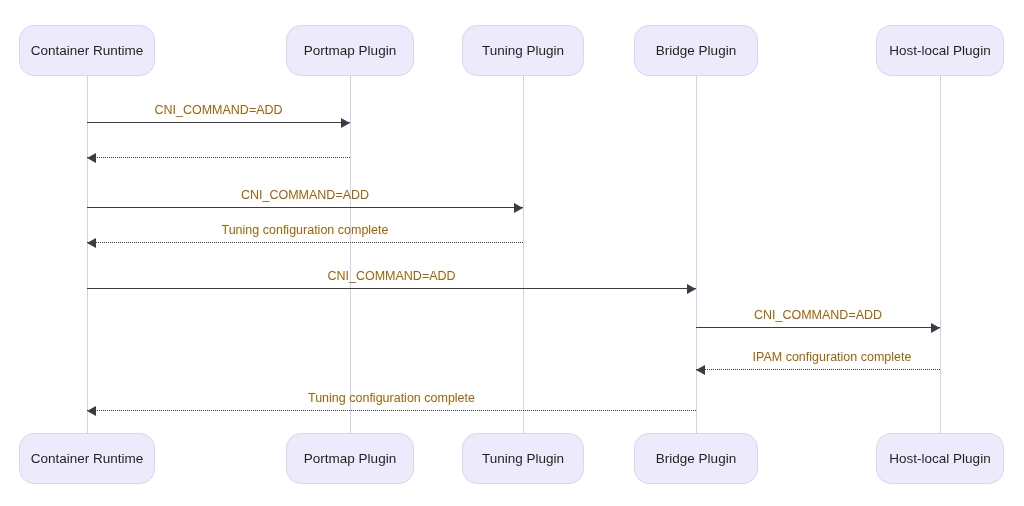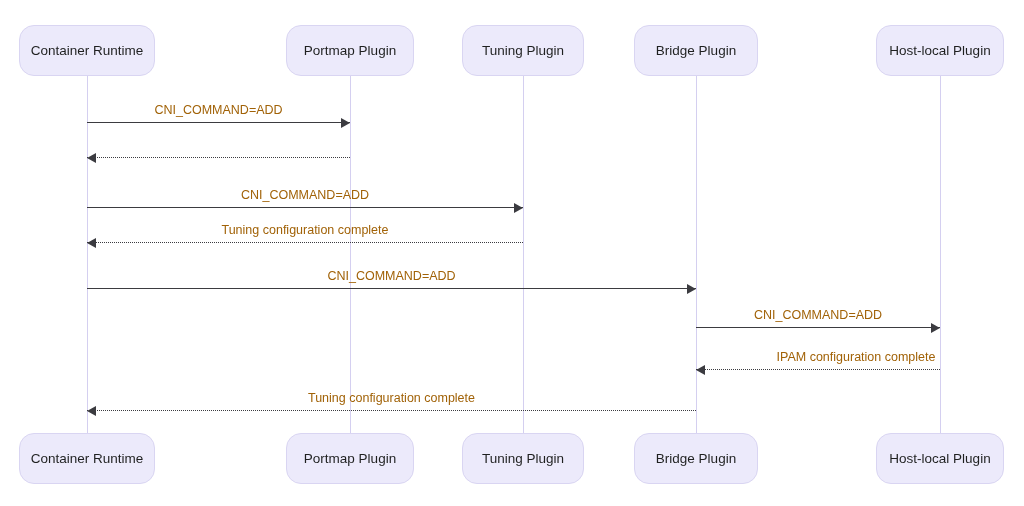--- a/index.html
+++ b/index.html
@@ -119,17 +119,17 @@
     <div class="arrow-head left" style="top: 238px; left: 87px;"></div>
     <div class="msg-label" style="left: 305px; top: 224px;">Tuning configuration complete</div>
     <div class="msg-line" style="left: 87px; top: 288px; width: 609px;"></div>
     <div class="arrow-head right" style="top: 284px; left: 687px;"></div>
     <div class="msg-label" style="left: 391.5px; top: 270px;">CNI_COMMAND=ADD</div>
     <div class="msg-line" style="left: 696px; top: 327px; width: 244px;"></div>
     <div class="arrow-head right" style="top: 323px; left: 931px;"></div>
     <div class="msg-label" style="left: 818px; top: 309px;">CNI_COMMAND=ADD</div>
     <div class="msg-line dotted" style="left: 696px; top: 369px; width: 244px;"></div>
     <div class="arrow-head left" style="top: 365px; left: 696px;"></div>
-    <div class="msg-label" style="left: 856px; top: 351px;">IPAM configuration complete</div>
+    <div class="msg-label" style="left: 832px; top: 351px;">IPAM configuration complete</div>
     <div class="msg-line dotted" style="left: 87px; top: 410px; width: 609px;"></div>
     <div class="arrow-head left" style="top: 406px; left: 87px;"></div>
     <div class="msg-label" style="left: 391.5px; top: 392px;">Tuning configuration complete</div>
   </div>
 
 </body></html>

